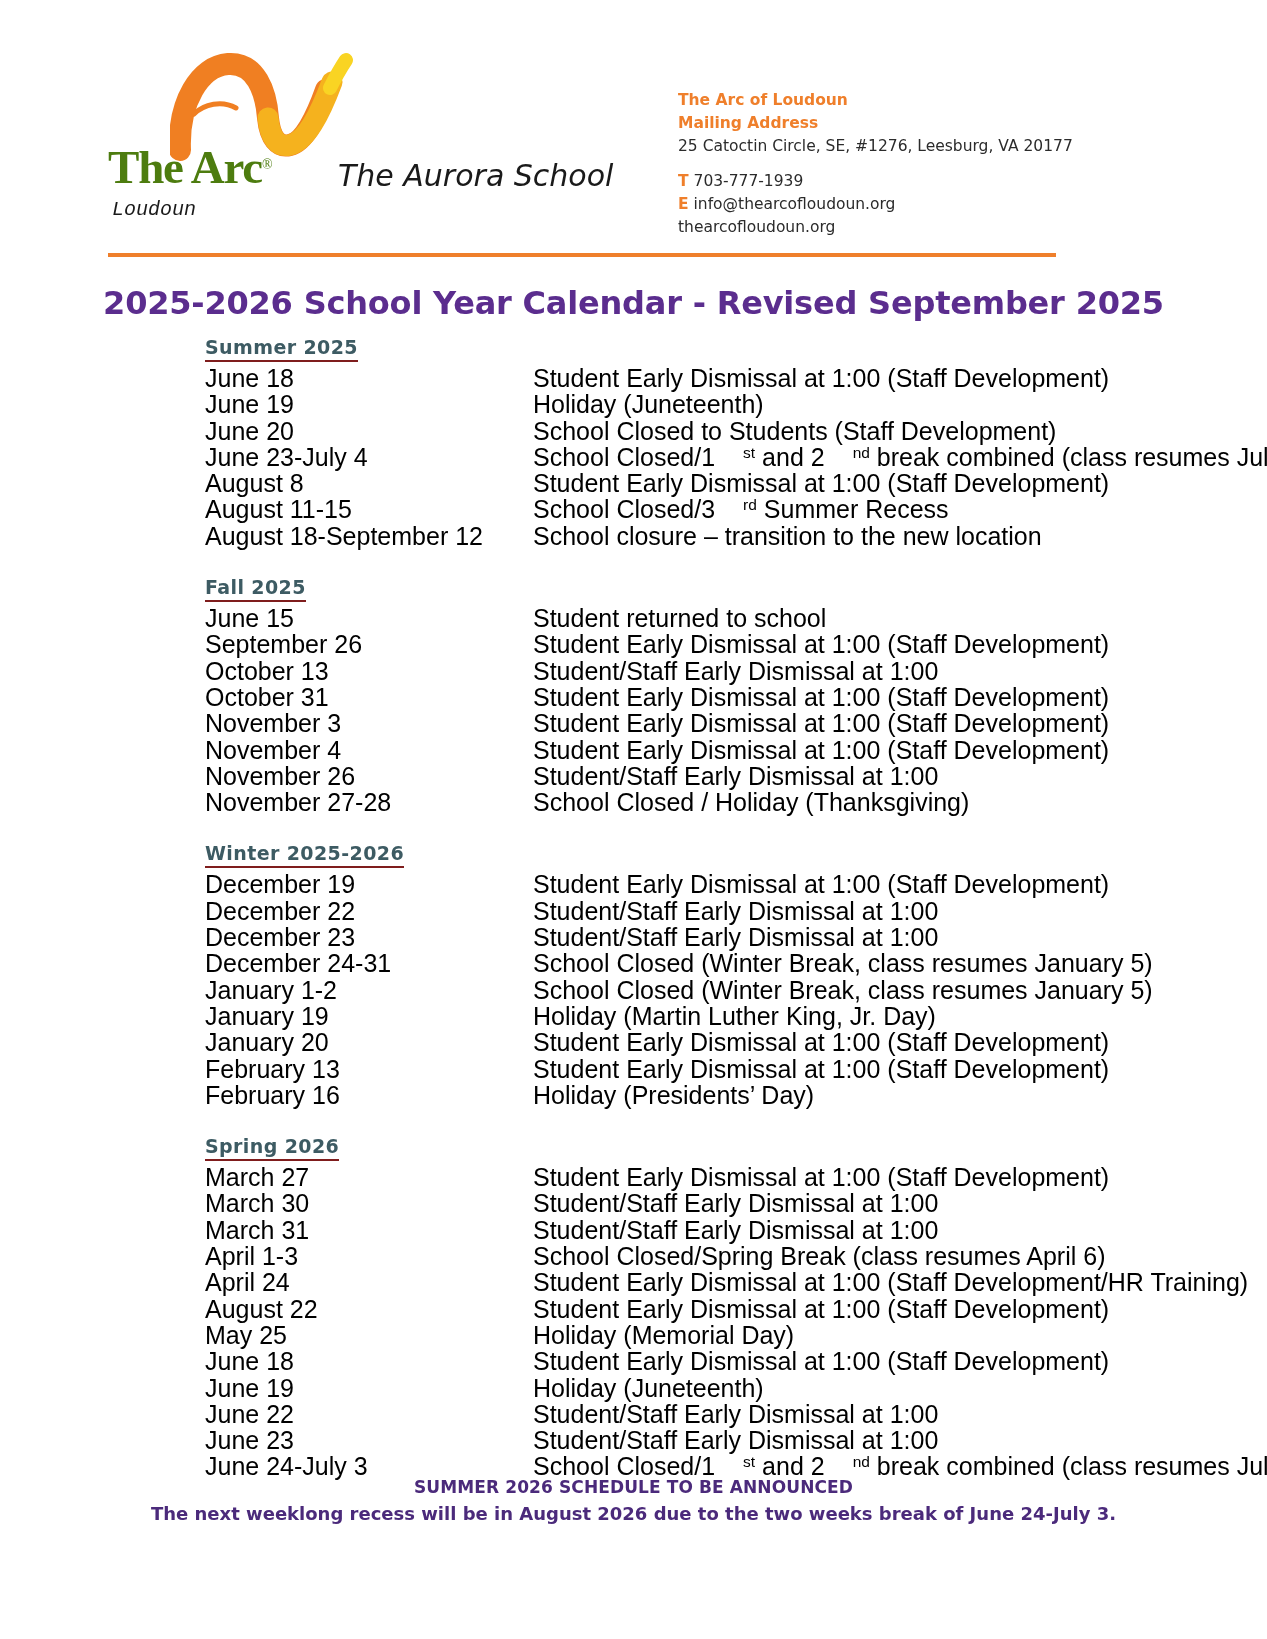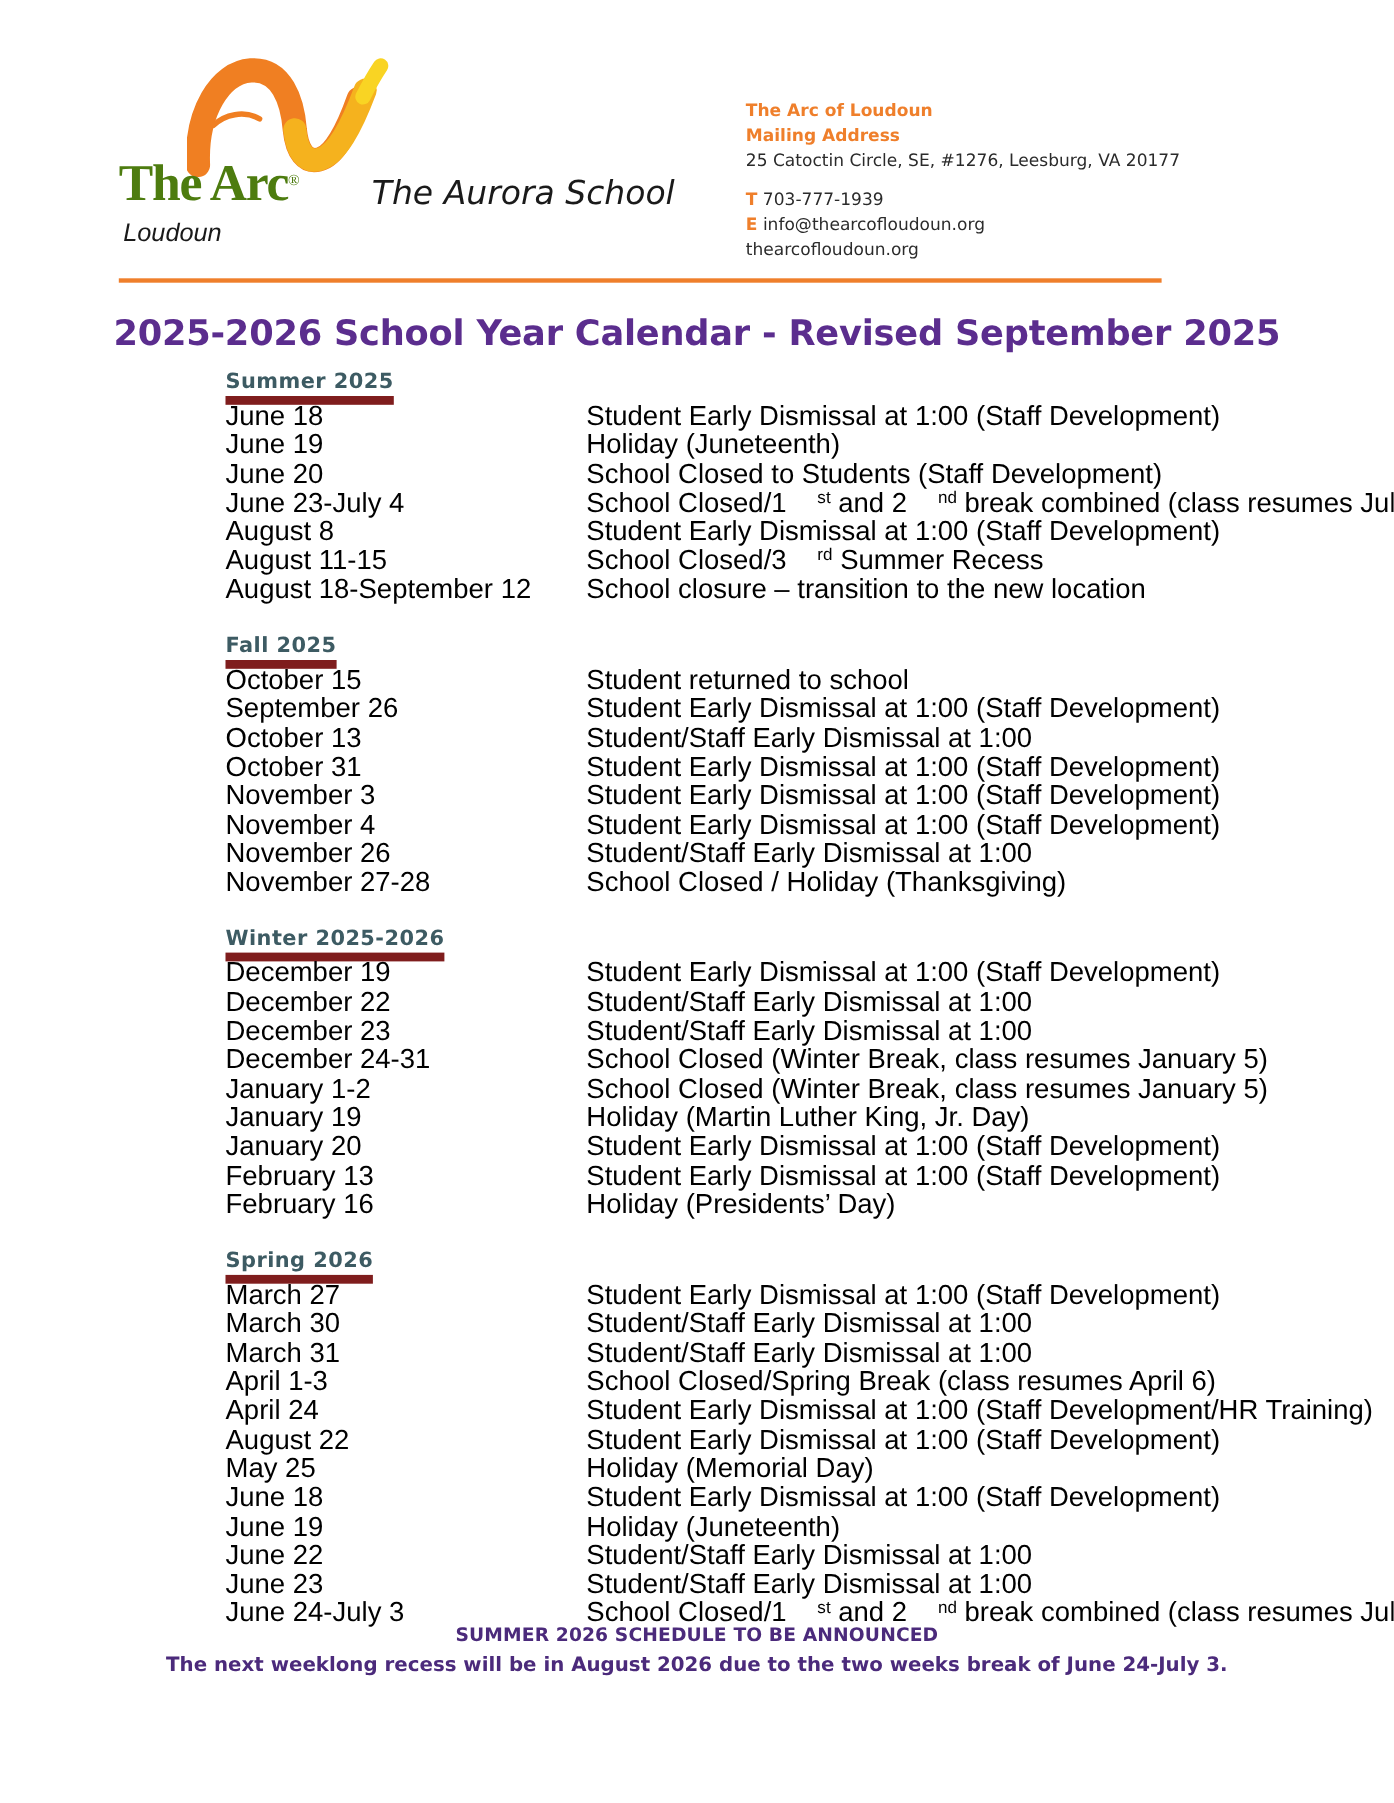--- a/index.html
+++ b/index.html
@@ -64,22 +64,22 @@
   .logo-thearc .reg {
     font-size: 14px;
     vertical-align: 14px;
     font-weight: normal;
   }
 
   .logo-loudoun {
     position: absolute;
     left: 4px;
     top: 148px;
-    font-family: Liberation Sans, sans-serif;
-    font-size: 23px;
+    font-family: Liberation Mono, monospace;
+    font-size: 20px;
     font-style: italic;
     color: #1a1a1a;
     line-height: 1;
     white-space: nowrap;
   }
 
   .school-name {
     position: absolute;
     left: 338px;
     top: 158px;
@@ -147,21 +147,21 @@
     margin-bottom: 0;
   }
 
   .section-heading {
     margin-left: 205px;
     font-family: "DejaVu Sans", sans-serif;
     font-weight: bold;
     font-size: 19px;
     color: #3d5b63;
     display: inline-block;
-    border-bottom: 8px solid #7f1d1d;
+    border-bottom: 2px solid #7f1d1d;
     padding-bottom: 1px;
     line-height: 24px;
     letter-spacing: 0.4px;
   }
 
   .section-heading-wrap {
     height: 30px;
   }
 
   .row {
@@ -279,21 +279,21 @@
         </div>
         <div class="row">
           <span class="date">August 18-September 12</span>
           <span class="desc">School closure – transition to the new location</span>
         </div>
       </div>
       <div class="gap"></div>
       <div class="section">
         <div class="section-heading-wrap"><div class="section-heading">Fall 2025</div></div>
         <div class="row">
-          <span class="date">October 15</span>
+          <span class="date">June 15</span>
           <span class="desc">Student returned to school</span>
         </div>
         <div class="row">
           <span class="date">September 26</span>
           <span class="desc">Student Early Dismissal at 1:00 (Staff Development)</span>
         </div>
         <div class="row">
           <span class="date">October 13</span>
           <span class="desc">Student/Staff Early Dismissal at 1:00</span>
         </div>

